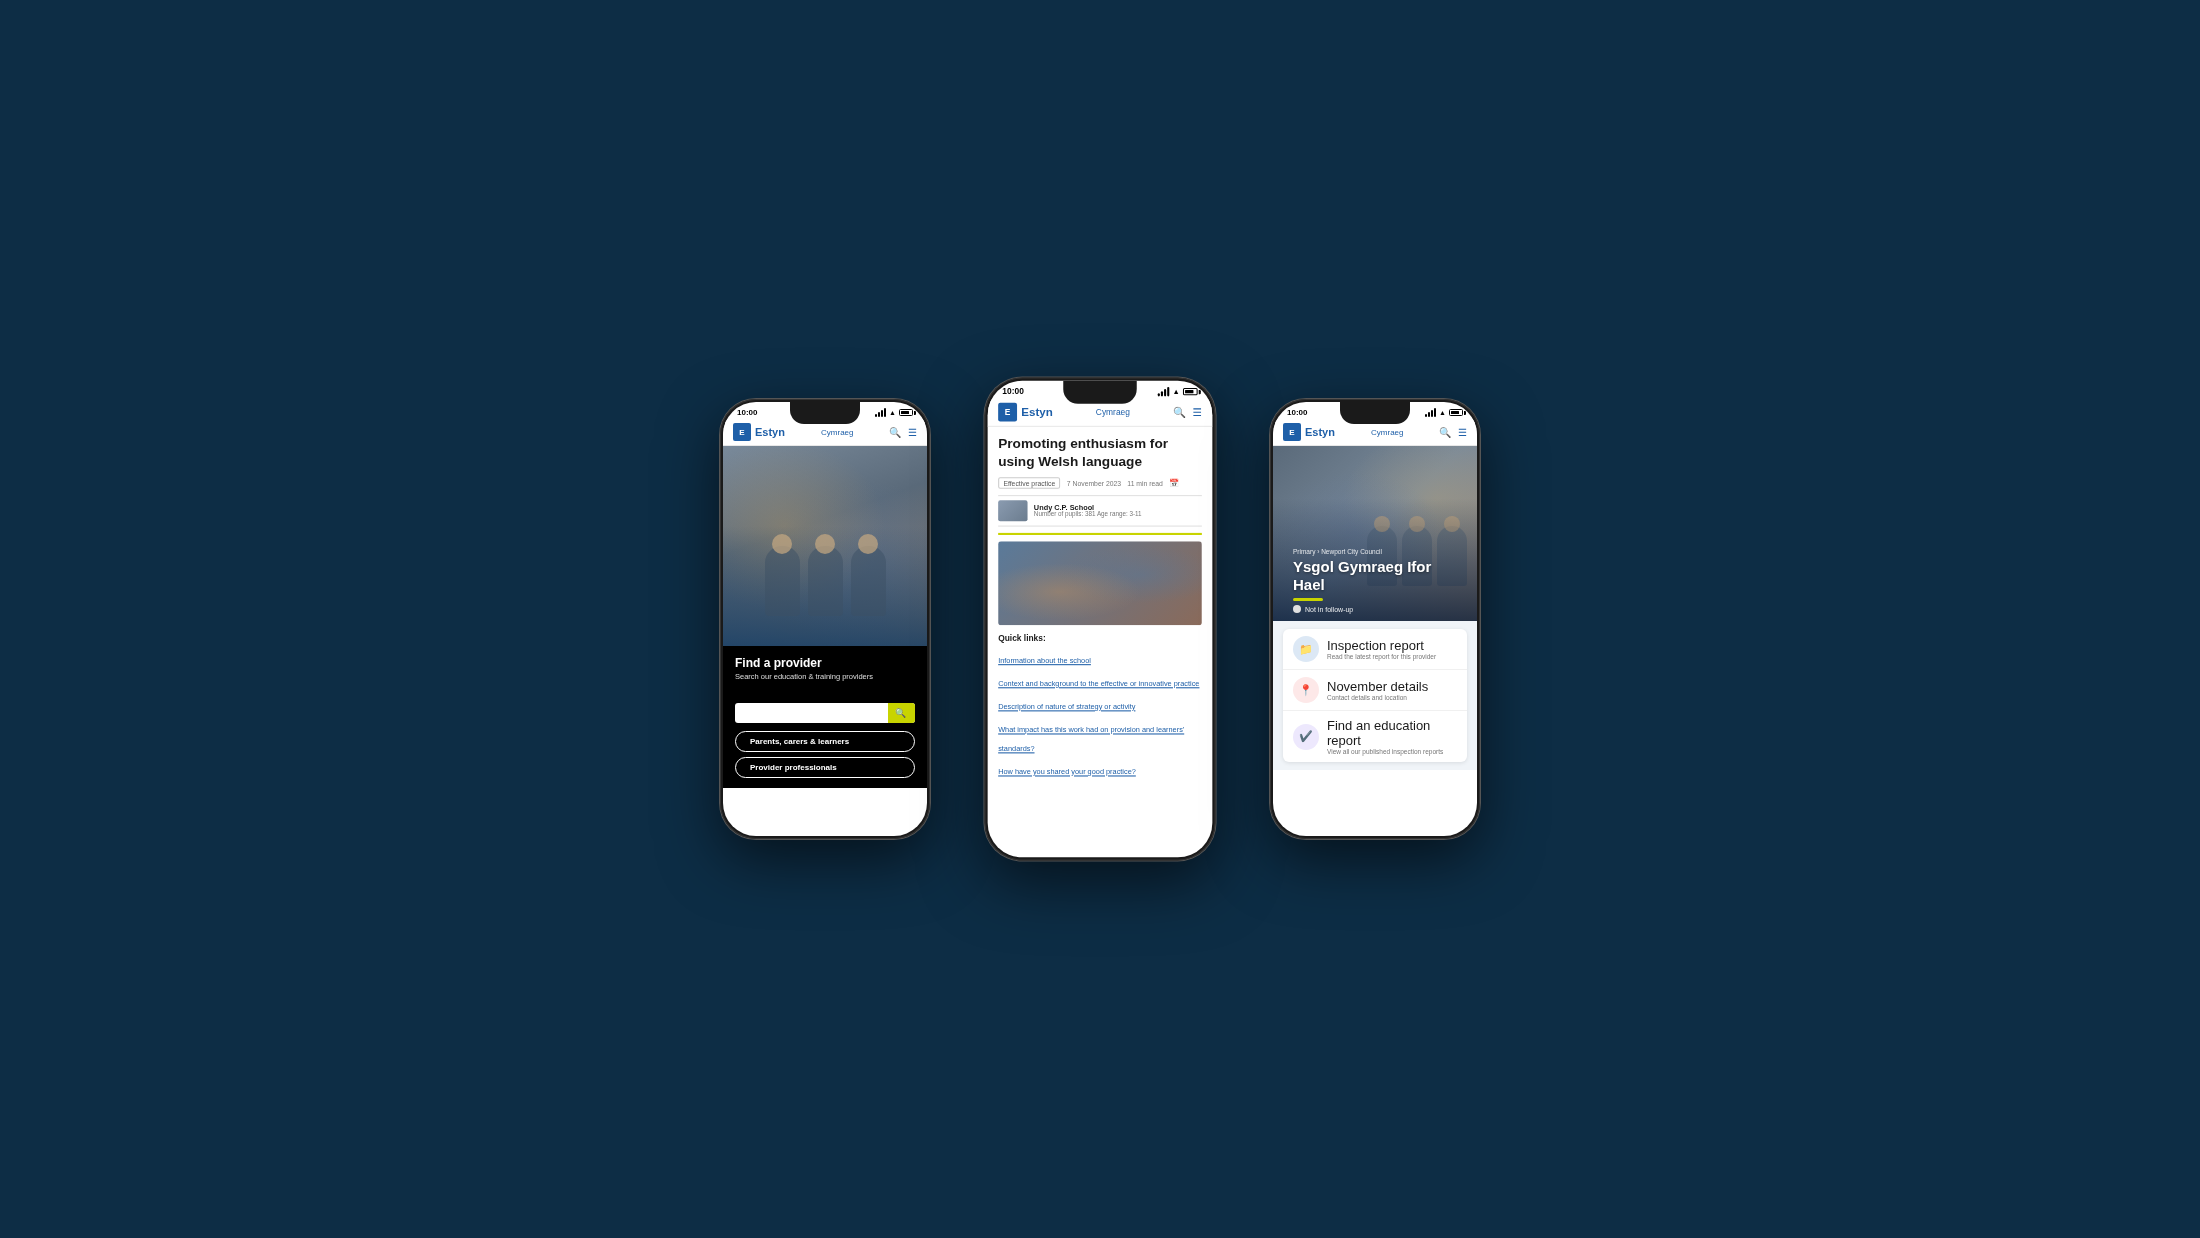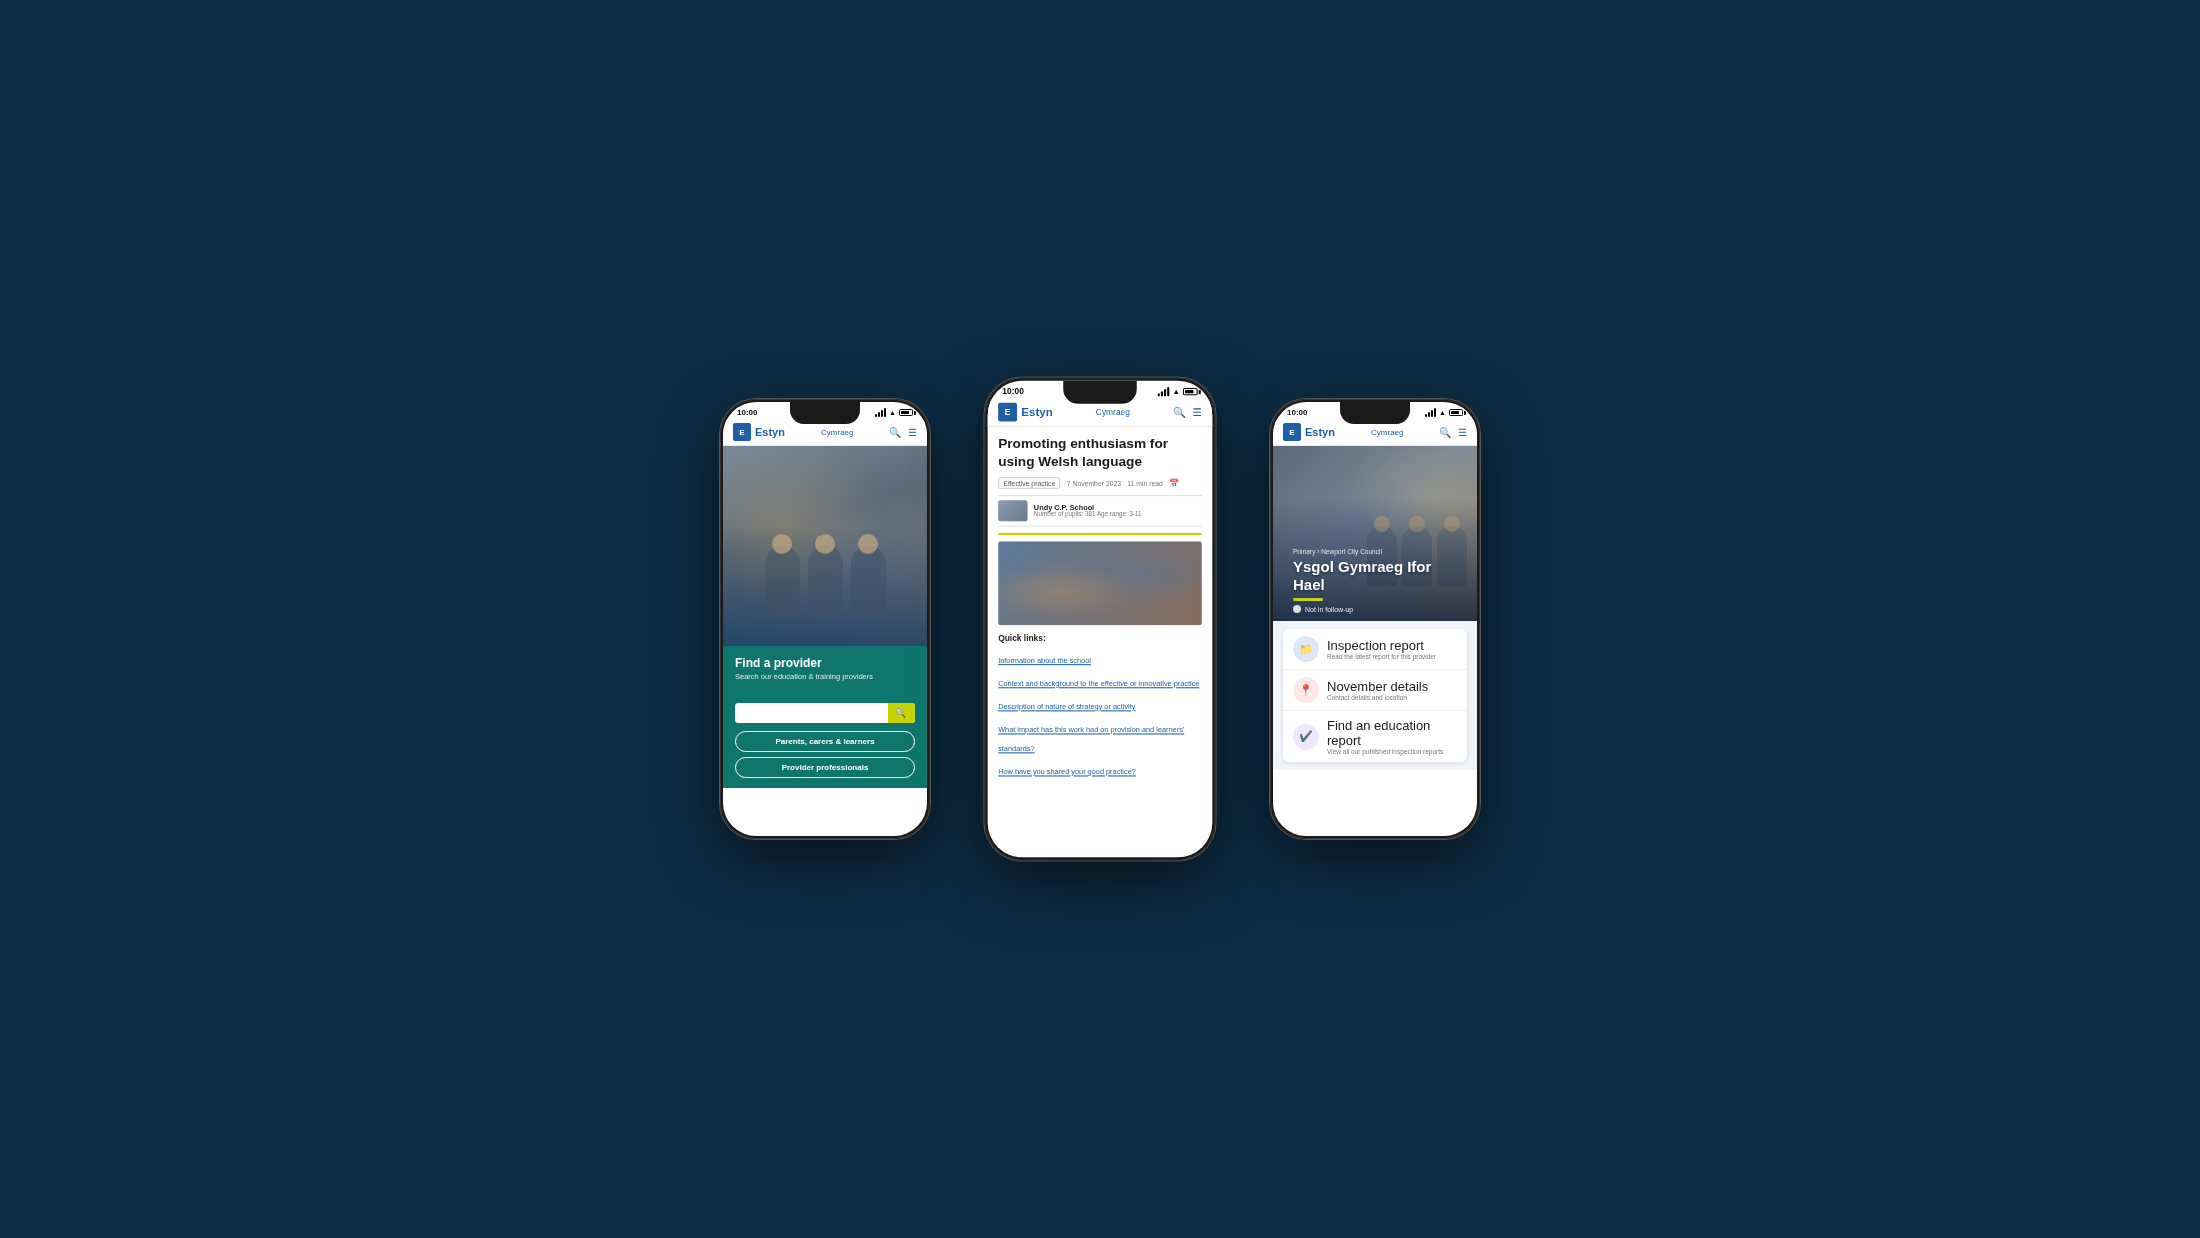--- a/index.html
+++ b/index.html
@@ -254,21 +254,21 @@
       border-radius: 2px;
     }
 
     .phone1-hero-link {
       font-size: 7.5px;
       color: #fff;
       text-decoration: none;
     }
 
     .phone1-body {
-      background: #0f766e;
+      background: #000000;
       padding: 10px 12px;
     }
 
     .find-provider-title {
       font-size: 12px;
       font-weight: 700;
       color: #fff;
       margin-bottom: 2px;
     }
 
@@ -312,21 +312,21 @@
     }
 
     .cta-btn {
       background: transparent;
       border: 1.5px solid #fff;
       border-radius: 20px;
       color: #fff;
       font-size: 8px;
       font-weight: 600;
       padding: 5px 14px;
-      text-align: center;
+      text-align: left;
       cursor: pointer;
     }
 
     
     .phone2-body {
       padding: 8px 10px;
       overflow: hidden;
     }
 
     .article-title {

